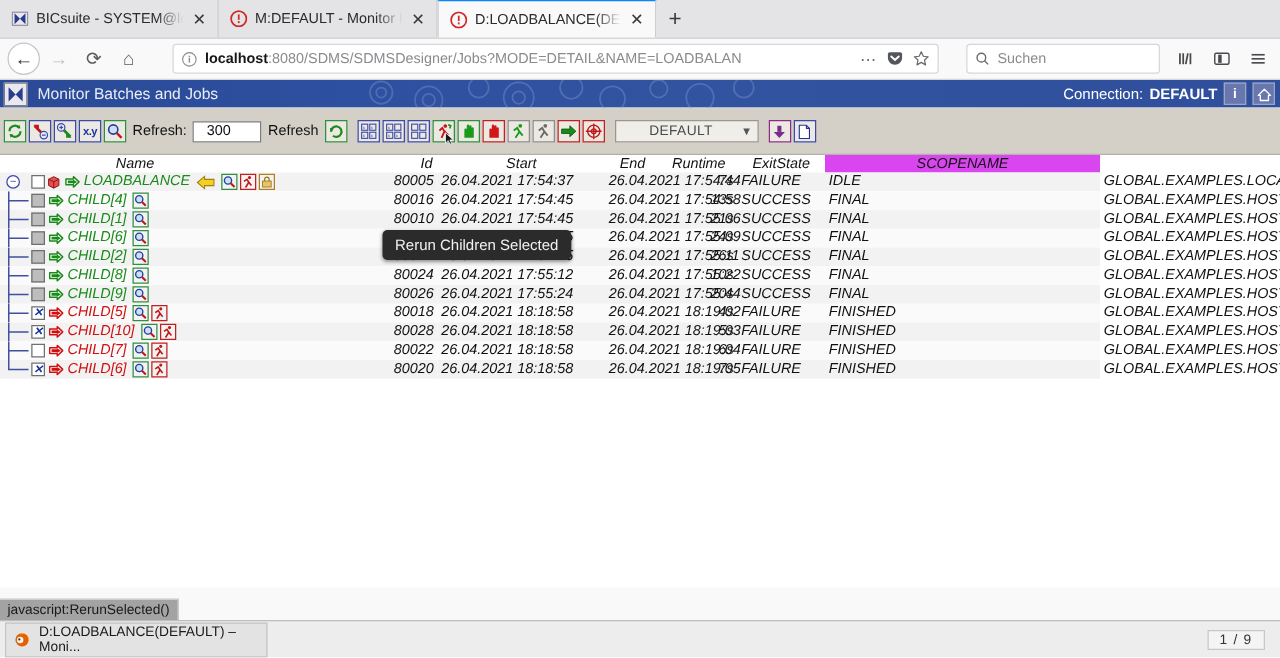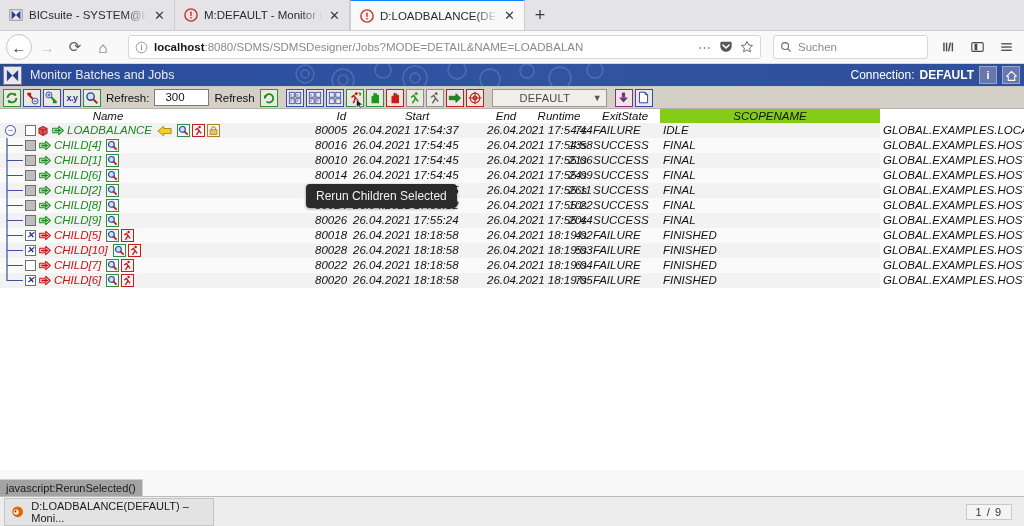--- a/index.html
+++ b/index.html
@@ -57,21 +57,21 @@
     width: 26px; height: 26px; border-radius: 50%;
     display: flex; align-items: center; justify-content: center;
     color: #5a5a5e; font-size: 15px;
   }
   .navbtn.back { color: #2b2b2e; border: 1px solid #c6c6c9; background:#fff; }
   .navbtn.fwd { color: #c0c0c4; }
   .urlbar {
     flex: 1; height: 24px; background: #ffffff;
     border: 1px solid #d7d7db; border-radius: 3px;
     display: flex; align-items: center; padding: 0 6px; gap: 6px;
-    margin: 0 10px; overflow: hidden; min-width: 0;
+    margin: 0 20px; overflow: hidden; min-width: 0;
   }
   .urltext {
     font-size: 11.5px; color: #8b8b8f; white-space: nowrap;
     overflow: hidden; flex: 1;
     -webkit-mask-image: linear-gradient(to right, #000 88%, transparent 100%);
     mask-image: linear-gradient(to right, #000 88%, transparent 100%);
   }
   .urltext b { color: #17171a; font-weight: 700; }
   .url-icons { display: flex; align-items: center; gap: 7px; flex: 0 0 auto; }
   .dots { font-size: 13px; color: #6a6a6e; letter-spacing: 1px; }
@@ -111,21 +111,21 @@
   }
   .apphdr-right .lbl { color:#ffffff; font-size: 12px; }
   .apphdr-right .val { color:#ffffff; font-size: 12px; font-weight: bold; }
   .hdr-sqbtn {
     width: 18px; height: 18px; border: 1px solid #9aa6c4; background:#6878ae;
     display:flex; align-items:center; justify-content:center;
     color:#fff; font-size: 11px; font-weight: bold;
   }
 
   .toolbar {
-    height: 22px; background: #d4d0c8;
+    height: 37px; background: #d4d0c8;
     display: flex; align-items: center; gap: 2px; padding: 1px 3px;
     border-bottom: 1px solid #b5b1aa;
     position: relative;
   }
   .tbtn {
     width: 18px; height: 18px; background: #ece9e3;
     display:flex; align-items:center; justify-content:center;
     flex: 0 0 18px; position: relative;
   }
   .tbtn.gb { border: 1px solid #2f8f3f; }
@@ -149,21 +149,21 @@
   .tbsep { width: 4px; }
 
   
   .tblwrap { width: 100%; background:#fff;font-style:italic; }
   table.jobs { border-collapse: collapse; font-size: 11.5px; color:#111; table-layout: fixed; width: 814px; }
   table.jobs th {
     font-weight: normal; font-size: 11.5px; color:#111;
     padding: 0 0 1px 0; height: 14px; background: #fff;
     border: 0; text-align: center; vertical-align: bottom;
   }
-  table.jobs th.scope { background: #84cc16; }
+  table.jobs th.scope { background: #d946ef; }
   table.jobs td {
     height: 15px; padding: 0 3px; border: 0; white-space: nowrap;
     vertical-align: middle; line-height: 15px;
   }
   tr.r-even td { background: #f2f2f2; }
   tr.r-odd  td { background: #fafafa; }
   tr.r-even td.scope { background: #f0ecd4; }
   tr.r-odd  td.scope { background: #fdf8e0; }
   td.num { text-align: right; }
   td.l { text-align: left; }

